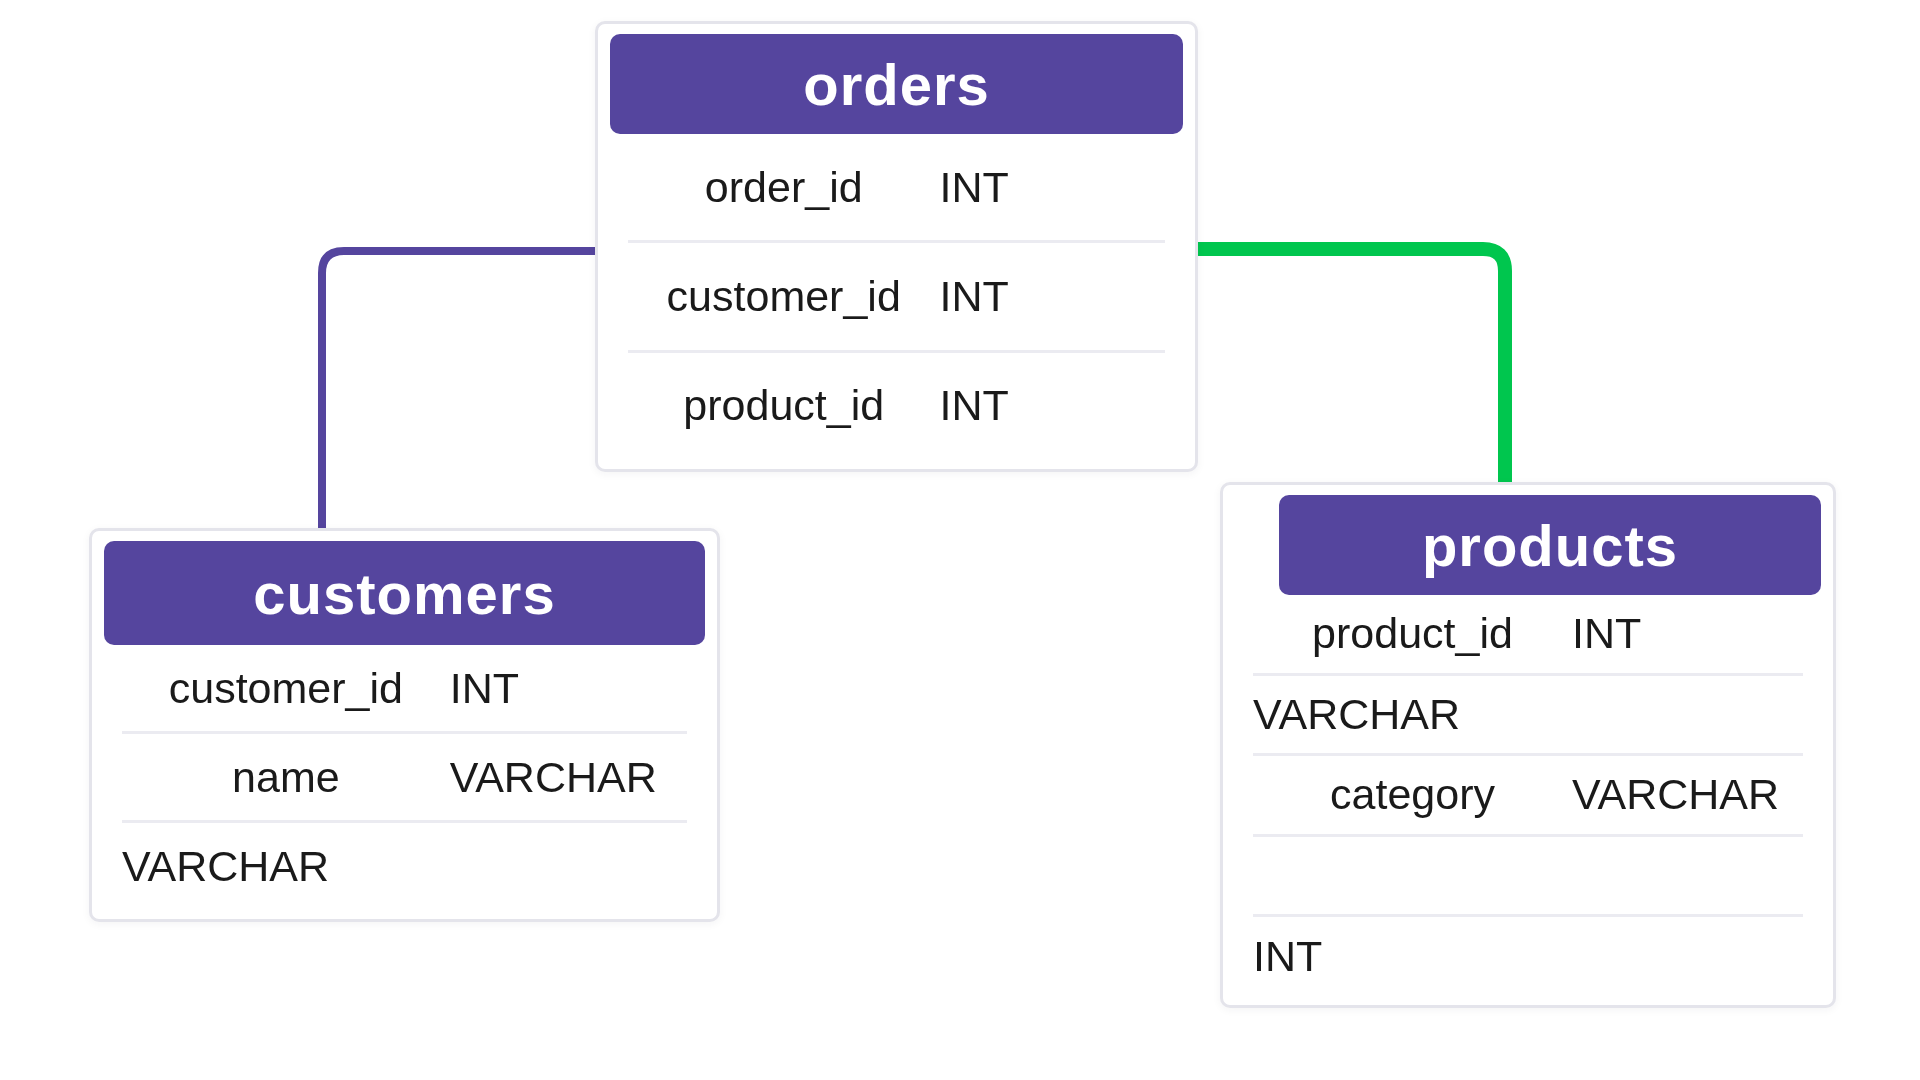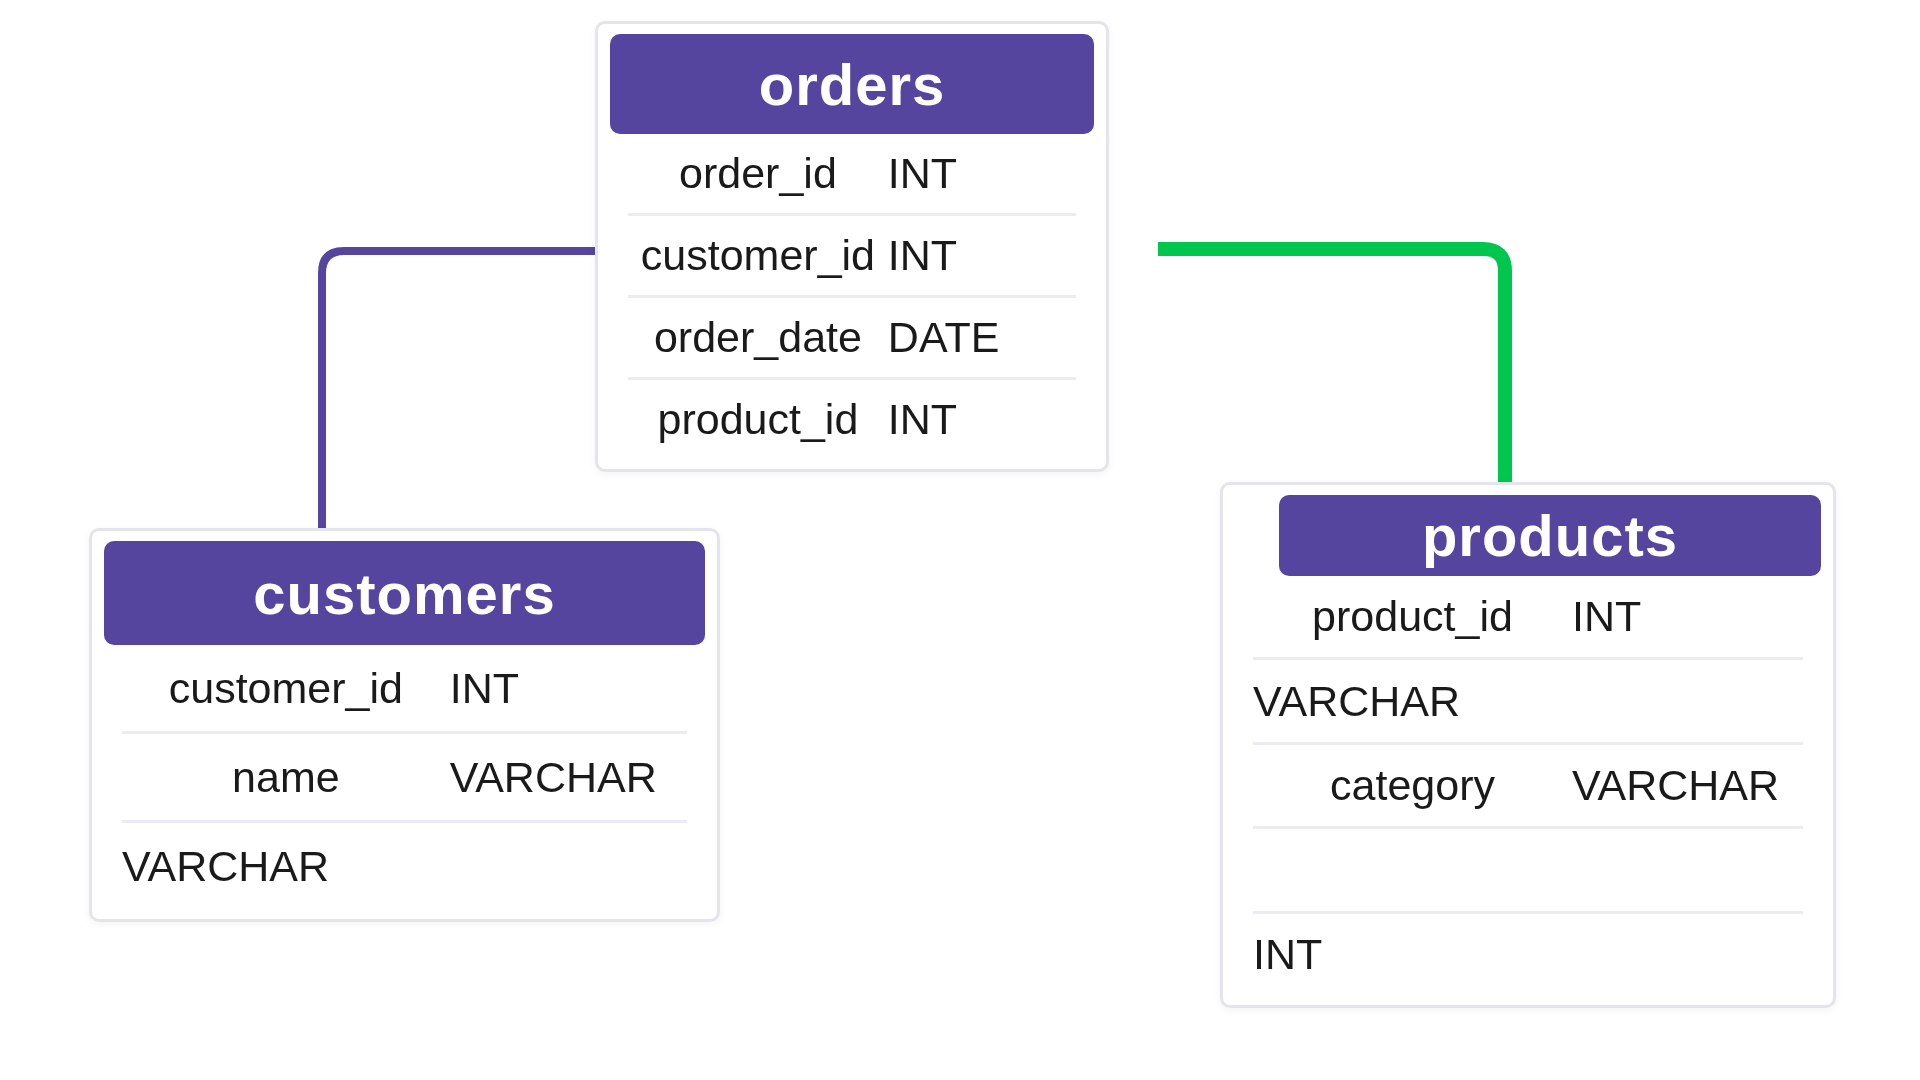--- a/index.html
+++ b/index.html
@@ -64,26 +64,26 @@
     flex: 58 0 0;
     text-align: center;
     white-space: nowrap;
   }
   .col-type {
     flex: 42 0 0;
     text-align: left;
     white-space: nowrap;
   }
   
-  #entity-orders    { left: 595px;  top: 21px;  width: 514px; height: 451px; }
+  #entity-orders    { left: 595px;  top: 21px;  width: 603px; height: 451px; }
   #entity-orders    .entity-header { height: 100px; }
   #entity-customers { left: 89px;   top: 528px; width: 631px; height: 394px; }
   #entity-customers .entity-header { height: 104px; }
   #entity-products  { left: 1220px; top: 482px; width: 616px; height: 526px; }
-  #entity-products  .entity-header { height: 81px; margin-left: 44px; }
+  #entity-products  .entity-header { height: 100px; margin-left: 44px; }
 </style>
 </head>
 <body>
 
 <div class="canvas">
 
   <svg class="relations-svg" viewBox="0 0 1920 1080" xmlns="http://www.w3.org/2000/svg">
     <path d="M 597 251 L 344 251 Q 322 251 322 273 L 322 530" fill="none" stroke-width="8" stroke-linecap="butt" stroke="#55459e"></path>
     <path d="M 1158 249 L 1483 249 Q 1505 249 1505 271 L 1505 486" fill="none" stroke-width="14" stroke-linecap="butt" stroke="#00c64e"></path>
   </svg>
@@ -93,24 +93,20 @@
       <span>orders</span>
     </div>
     <div class="entity-rows">
       <div class="entity-row">
         <span class="col-name">order_id</span>
         <span class="col-type">INT</span>
       </div>
       <div class="entity-row">
         <span class="col-name">customer_id</span>
         <span class="col-type">INT</span>
-      </div>
-      <div class="entity-row">
-        <span class="col-name">order_date</span>
-        <span class="col-type">DATE</span>
       </div>
       <div class="entity-row">
         <span class="col-name">product_id</span>
         <span class="col-type">INT</span>
       </div>
     </div>
   </div>
 
   <div class="entity" id="entity-customers">
     <div class="entity-header">

